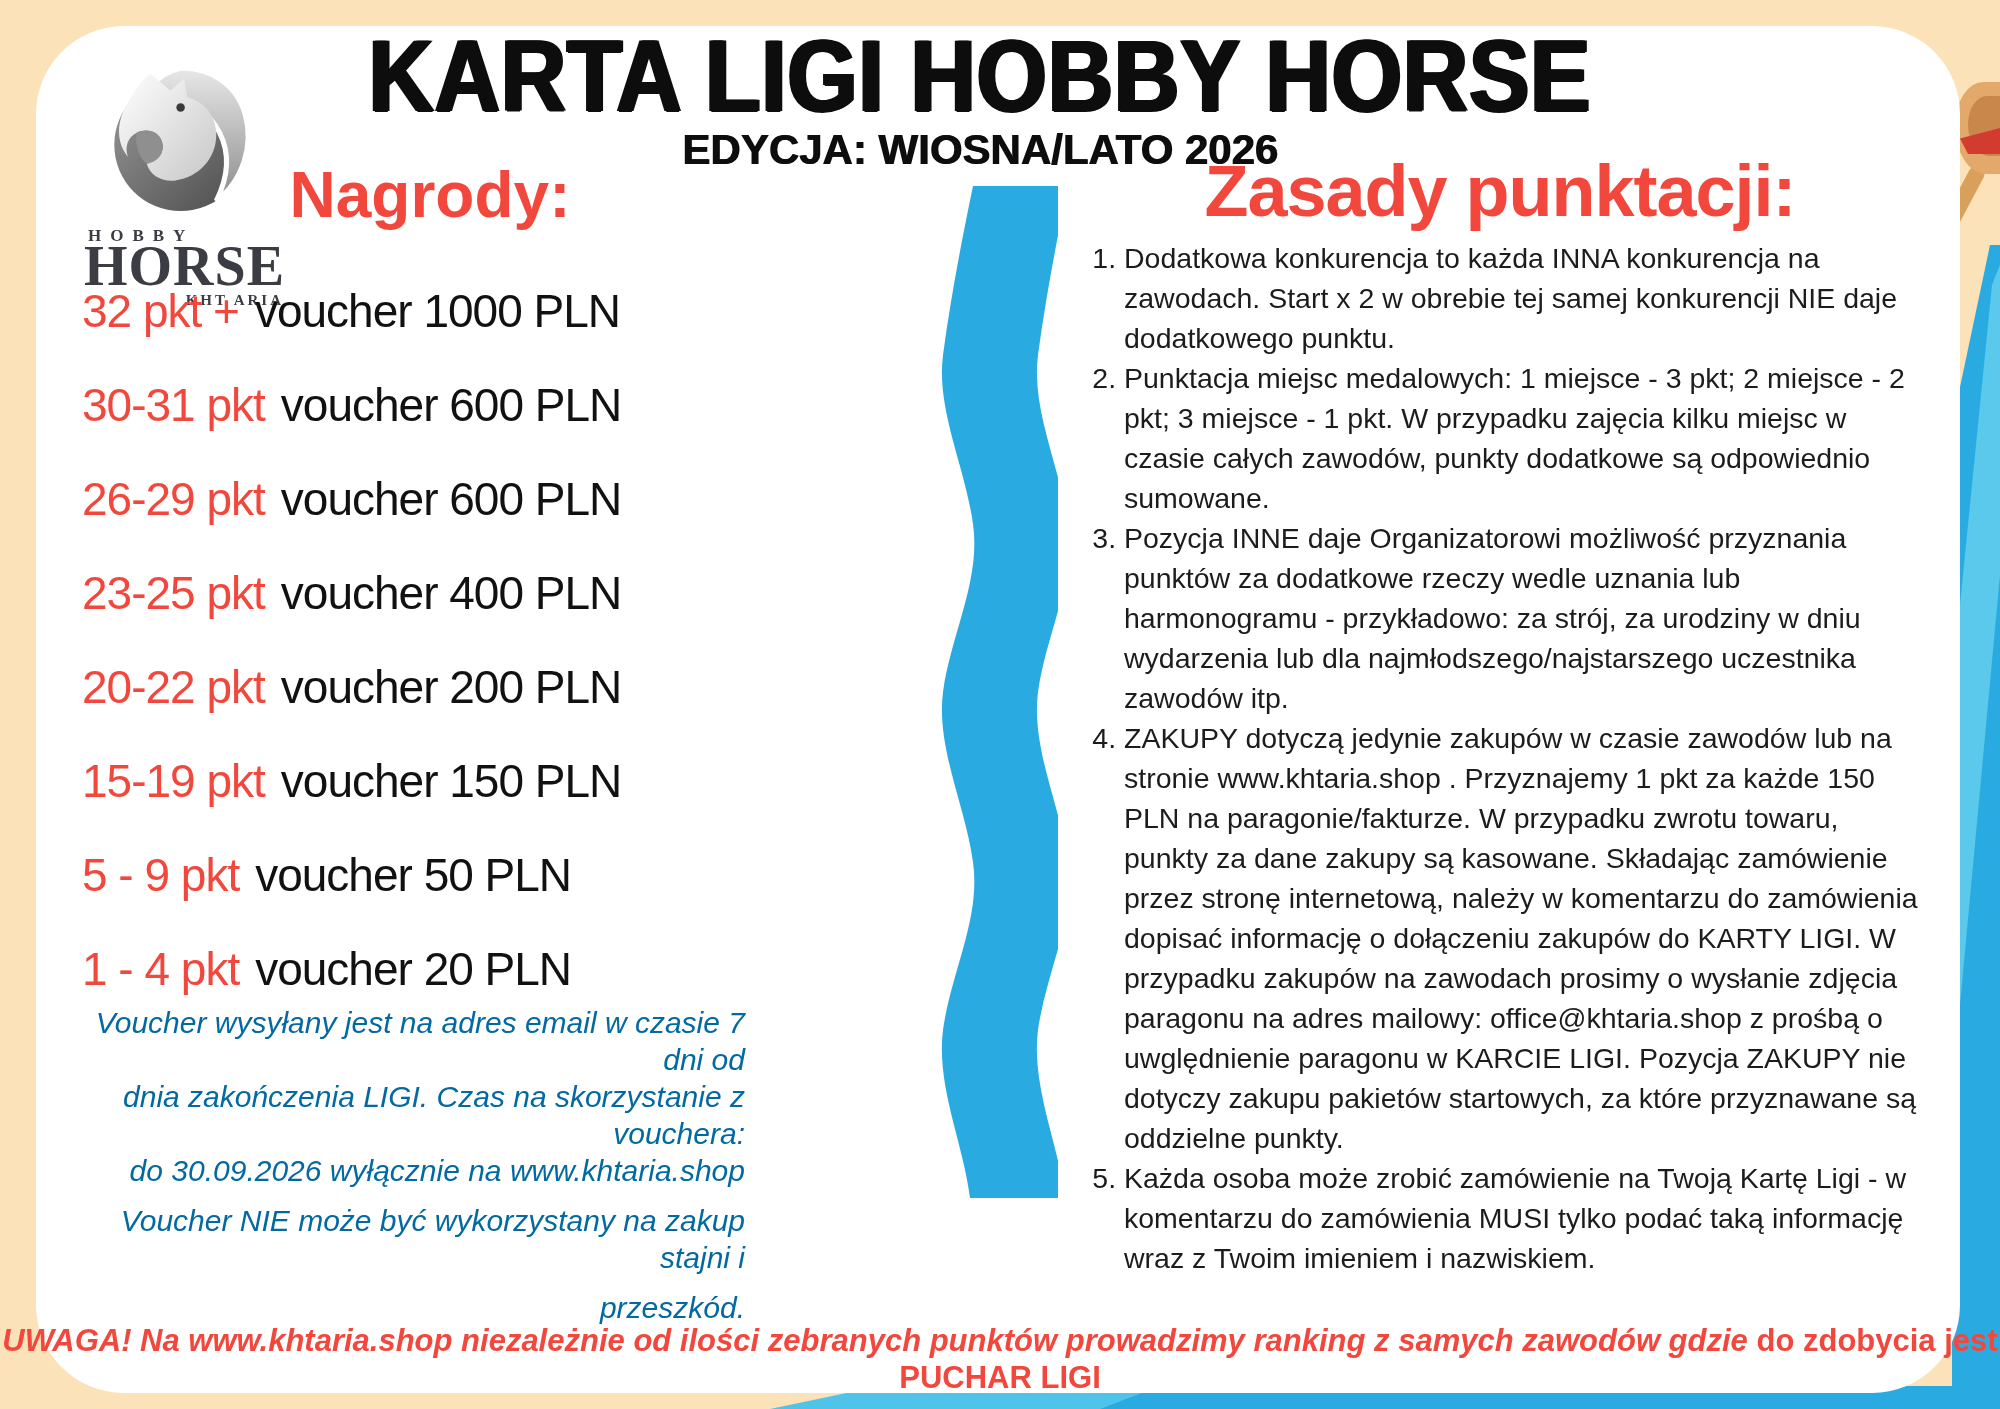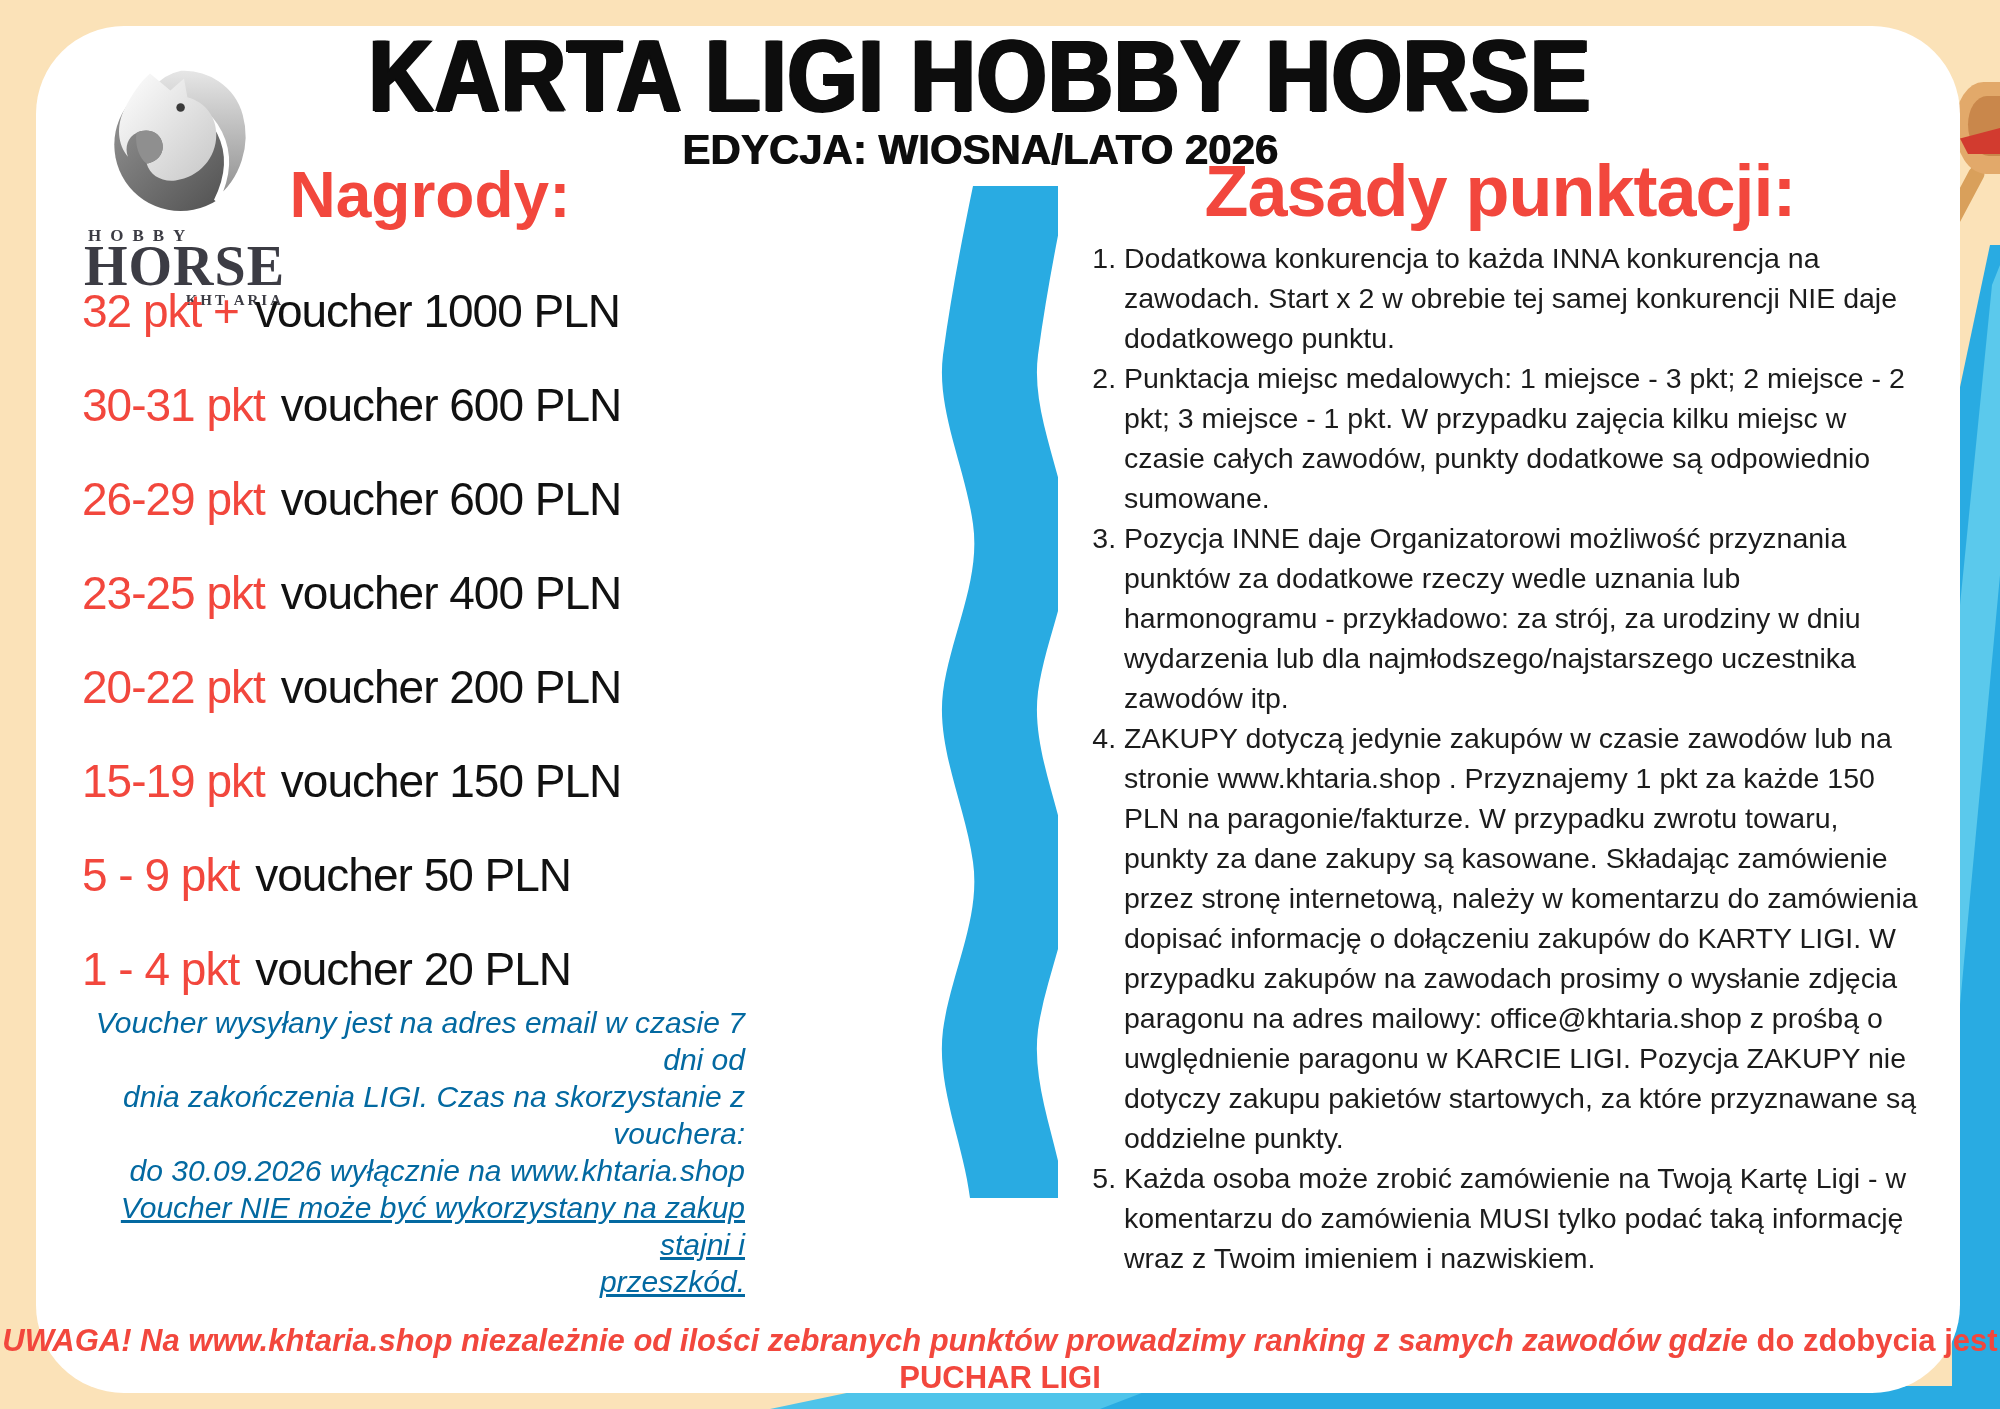--- a/index.html
+++ b/index.html
@@ -51,21 +51,21 @@
   .red{color:#F2473D;}
   .prizes-heading{position:absolute;left:80px;top:158px;width:700px;text-align:center;
                   font-size:64px;font-weight:bold;color:#F2473D;}
   .tiers{position:absolute;left:82px;top:244px;width:820px;}
   .tier{height:54px;font-size:46px;font-weight:normal;letter-spacing:-1px;white-space:nowrap;margin-top:40px;}
   .tier .pts{margin-right:16px;}
 
   .note{position:absolute;left:55px;top:1004px;width:690px;text-align:right;
         font-size:30px;font-style:italic;color:#0369a1;line-height:37px;
         font-family:"Liberation Sans",sans-serif;}
-  .note .u{text-decoration:underline;}
+  .note .u{margin-top:13px;}
 
   
   .wave{position:absolute;left:928px;top:186px;width:130px;height:1012px;}
 
   
   .rules-heading{position:absolute;left:1080px;top:150px;width:840px;text-align:center;
                  font-size:72px;font-weight:bold;color:#F2473D;letter-spacing:-1px;}
   .rules{position:absolute;left:1088px;top:238px;width:836px;}
   .rules ol{margin:0;padding:0 0 0 36px;font-size:28.5px;line-height:40px;color:#1C1C1C;}
   .rules li{margin:0;padding:0;}

